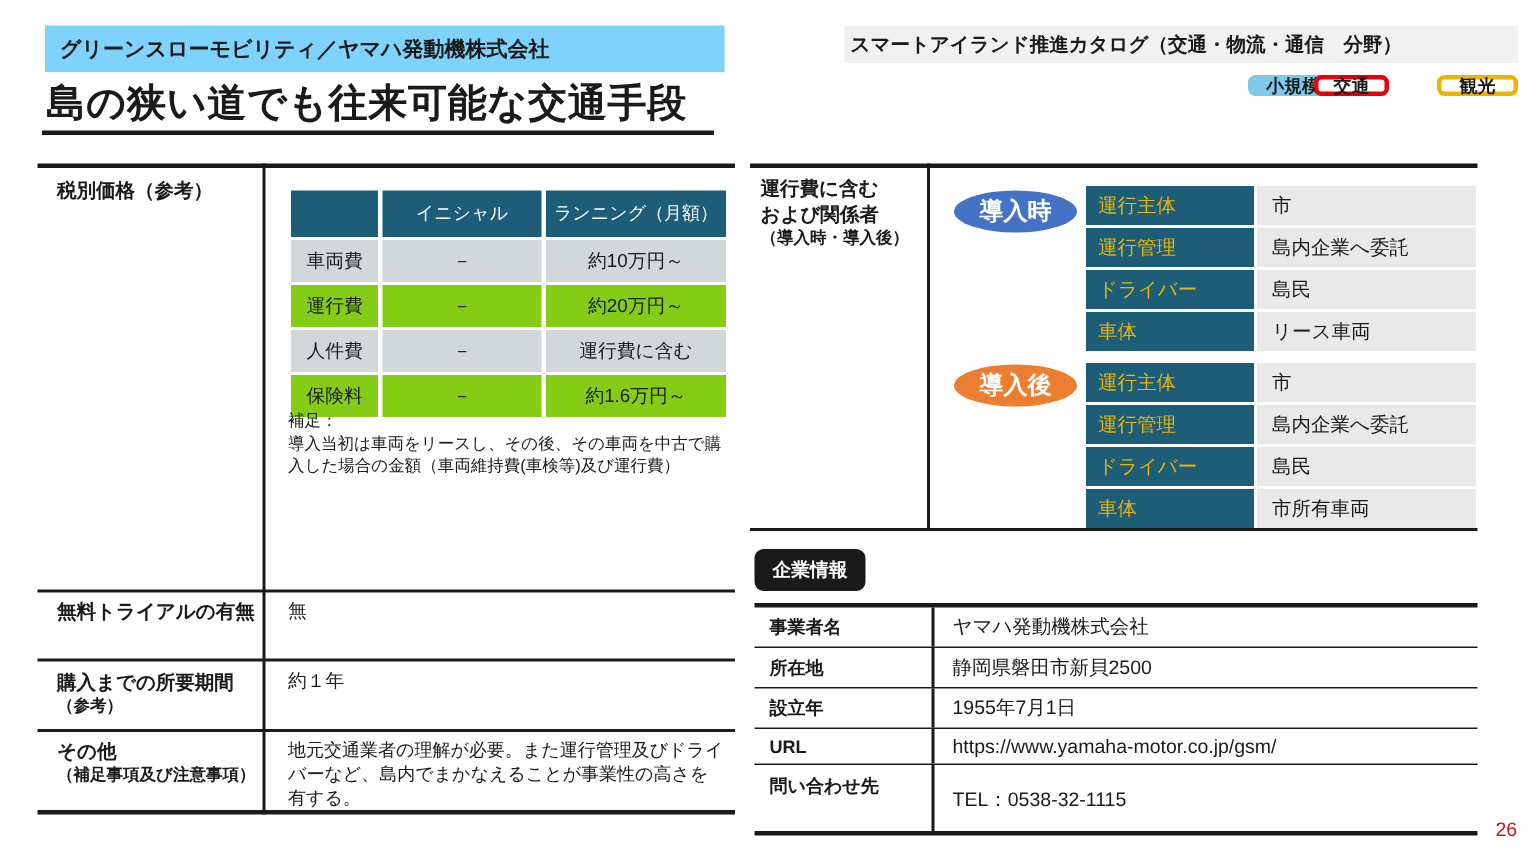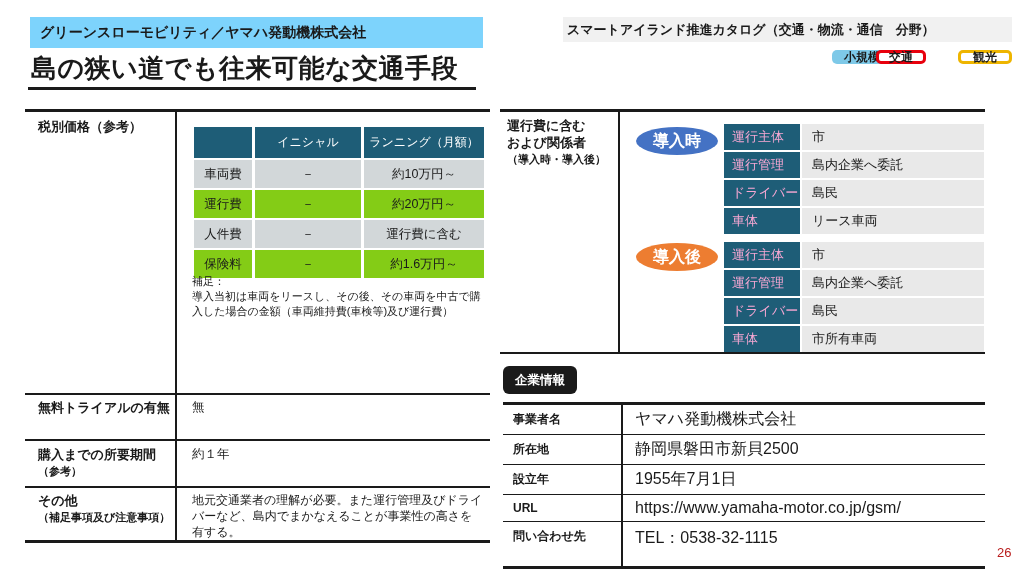--- a/index.html
+++ b/index.html
@@ -57,46 +57,46 @@
   .phase-ellipse{
     position:absolute;left:636px;width:82px;height:28px;border-radius:50%;
     color:#fff;font-size:16px;font-weight:bold;
     display:flex;align-items:center;justify-content:center;
   }
   .phase-blue{background:#4472c4;}
   .phase-orange{background:#ed7d31;}
   .sup-table{position:absolute;left:724px;width:260px;}
   .srow{display:flex;height:26px;margin-bottom:2px;}
   .skey{
-    width:76px;background:#1e5d77;color:#f9a8d4;font-size:13px;
+    width:112px;background:#1e5d77;color:#eab308;font-size:13px;
     display:flex;align-items:center;padding-left:8px;box-sizing:border-box;
   }
   .sval{
     flex:1;background:#e9e9e9;font-size:13px;margin-left:2px;
     display:flex;align-items:center;padding-left:10px;box-sizing:border-box;
   }
   
   .company-badge{
     position:absolute;left:503px;top:366px;width:74px;height:28px;background:#1a1a1a;
     color:#fff;font-size:12.5px;font-weight:bold;border-radius:6px;
     display:flex;align-items:center;justify-content:center;
   }
   .company{
     position:absolute;left:503px;top:402px;width:482px;
     border-top:3px solid #1a1a1a;border-bottom:3px solid #1a1a1a;box-sizing:border-box;
   }
   .crow{display:flex;border-bottom:1.5px solid #1a1a1a;min-height:22px;align-items:center;}
-  .crow:last-child{border-bottom:none;min-height:44px;align-items:flex-start;}
+  .crow:last-child{border-bottom:none;min-height:44px;align-items:center;}
   .ckey{
     width:120px;font-weight:bold;font-size:12px;padding:4px 0 4px 10px;
     box-sizing:border-box;align-self:stretch;border-right:2px solid #1a1a1a;
     display:flex;align-items:center;
   }
   .crow:last-child .ckey{align-items:flex-start;padding-top:6px;}
-  .cval{flex:1;font-size:16px;padding:4px 0 4px 12px;}
+  .cval{flex:1;font-size:13px;padding:4px 0 4px 12px;}
   .crow:last-child .cval{padding-top:6px;}
   .page-num{position:absolute;left:997px;top:545px;font-size:13px;color:#b91c1c;}
 </style>
 </head>
 <body>
 
 <div class="program-bar">
   <span>グリーンスローモビリティ／ヤマハ発動機株式会社</span>
 </div>
 <div class="page-title">島の狭い道でも往来可能な交通手段</div>

